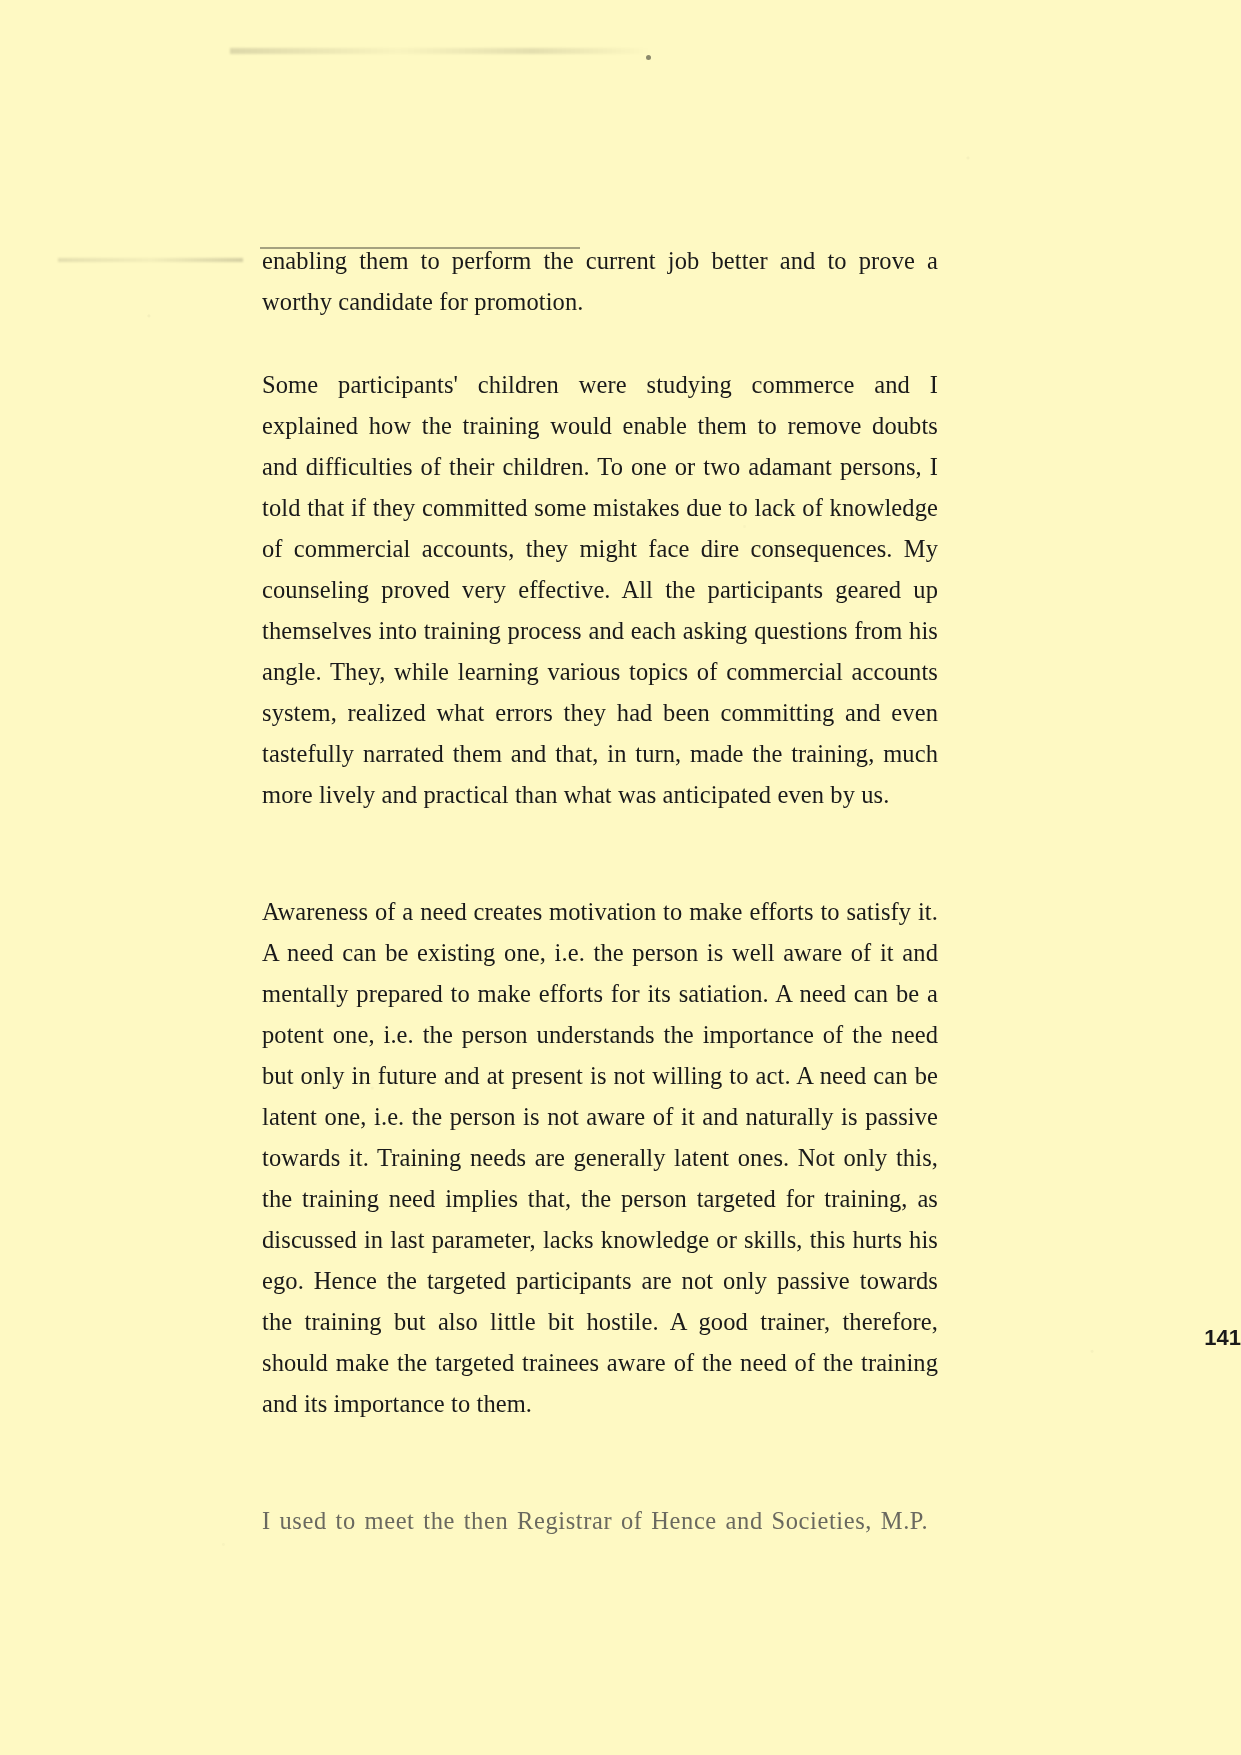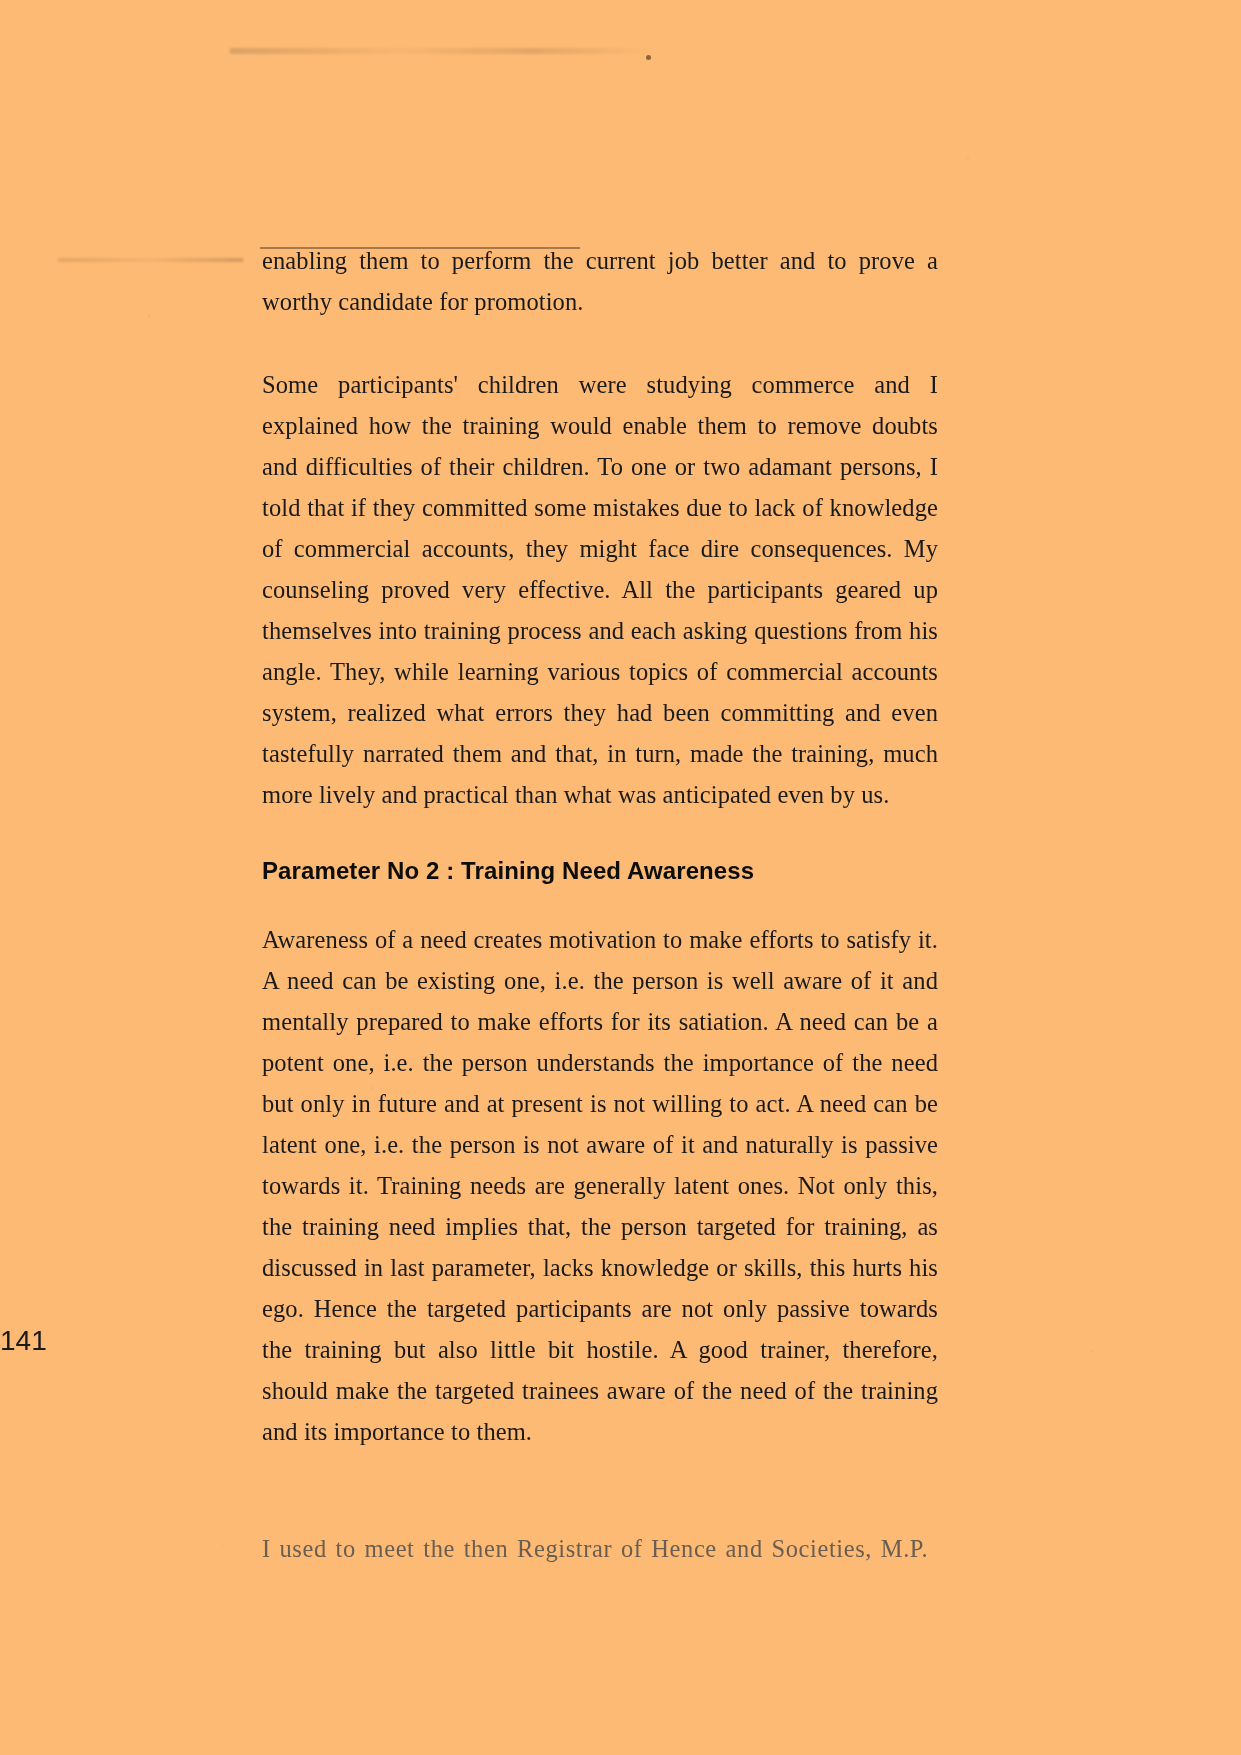--- a/index.html
+++ b/index.html
@@ -13,21 +13,21 @@
     position: relative;
     font-family: "Liberation Serif", serif;
     color: #111111;
     overflow: hidden;
   }
 
   
   .page {
     position: absolute;
     inset: 0;
-    background: #fdba74;
+    background: #fef9c3;
   }
 
   .scan-noise {
     position: absolute;
     inset: 0;
     pointer-events: none;
     background:
       radial-gradient(circle at 12% 18%, rgba(0,0,0,0.035) 0 1px, transparent 2px),
       radial-gradient(circle at 78% 9%, rgba(0,0,0,0.03) 0 1px, transparent 2px),
       radial-gradient(circle at 30% 62%, rgba(0,0,0,0.028) 0 1px, transparent 2px),
@@ -119,24 +119,24 @@
   }
 
   
   .fade-1 { color: #1d1d1d; }
 
   .page-number {
     position: absolute;
     left: 0;
     right: 0;
     top: 1325px;
-    text-align: left;
+    text-align: right;
     font-family: "Liberation Sans", sans-serif;
-    font-weight: normal;
-    font-size: 28px;
+    font-weight: bold;
+    font-size: 22px;
     color: #1a1a1a;
   }
 </style>
 </head>
 <body>
 
 <div class="page">
 
   <div class="scan-noise"></div>
   <div class="top-smudge"></div>
@@ -147,21 +147,20 @@
   <div class="content">
 
     <p class="body-text">enabling them to perform the current job better and to prove a worthy candidate for promotion.</p>
 
     <div class="para-gap"></div>
 
     <p class="body-text">Some participants' children were studying commerce and I explained how the training would enable them to remove doubts and difficulties of their children. To one or two adamant persons, I told that if they committed some mistakes due to lack of knowledge of commercial accounts, they might face dire consequences. My counseling proved very effective. All the participants geared up themselves into training process and each asking questions from his angle. They, while learning various topics of commercial accounts system, realized what errors they had been committing and even tastefully narrated them and that, in turn, made the training, much more lively and practical than what was anticipated even by us.</p>
 
     <div class="para-gap"></div>
 
-    <h2 class="section-heading">Parameter No 2 : Training Need Awareness</h2>
 
     <div class="para-gap-small"></div>
 
     <p class="body-text fade-1">Awareness of a need creates motivation to make efforts to satisfy it. A need can be existing one, i.e. the person is well aware of it and mentally prepared to make efforts for its satiation. A need can be a potent one, i.e. the person understands the importance of the need but only in future and at present is not willing to act. A need can be latent  one, i.e. the person is not aware of it and naturally is passive towards it. Training needs are generally latent ones. Not only this, the training need implies that, the person targeted for training, as discussed in last parameter, lacks knowledge or skills, this hurts his ego. Hence the targeted participants are not only passive towards the training but also little bit hostile. A good trainer, therefore, should make the targeted trainees aware of the need of the training and its importance to them.</p>
 
     <div class="para-gap"></div>
 
 
     <div class="para-gap-small"></div>
 

